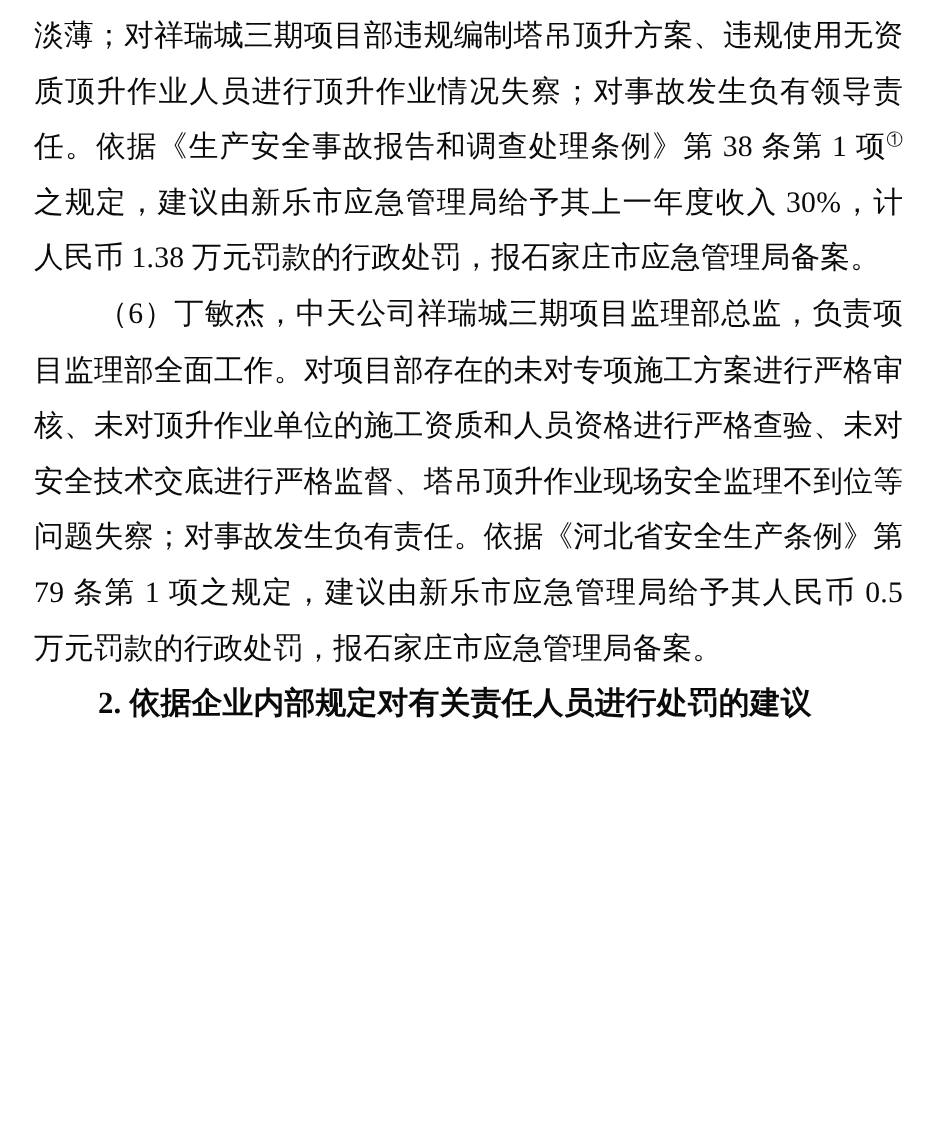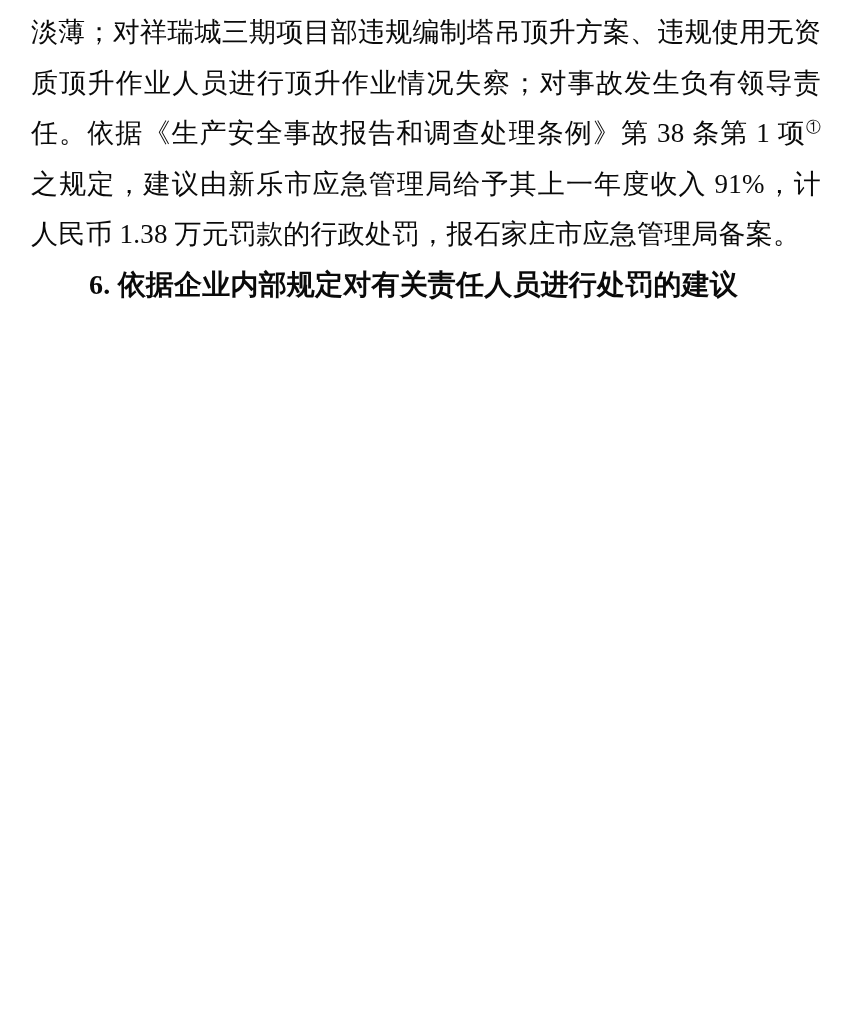--- a/index.html
+++ b/index.html
@@ -43,16 +43,17 @@
   span.run.bold {
     font-weight: bold;
     font-size: 28px;
   }
 </style>
 </head>
 <body>
 
 <div class="page" style="background: rgb(255, 255, 255);">
   <div class="doc-body" style="color: rgb(10, 10, 10);">
-      <p class="para"><span class="run normal">淡薄；对祥瑞城三期项目部违规编制塔吊顶升方案、违规使用无资质顶升作业人员进行顶升作业情况失察；对事故发生负有领导责任。依据《生产安全事故报告和调查处理条例》第 38 条第 1 项</span><span class="run superscript">①</span><span class="run normal">之规定，建议由新乐市应急管理局给予其上一年度收入 91%，计人民币 1.38 万元罚款的行政处罚，报石家庄市应急管理局备案。</span></p>
-      <p class="para indent"><span class="run bold">6. 依据企业内部规定对有关责任人员进行处罚的建议</span></p>
+      <p class="para"><span class="run normal">淡薄；对祥瑞城三期项目部违规编制塔吊顶升方案、违规使用无资质顶升作业人员进行顶升作业情况失察；对事故发生负有领导责任。依据《生产安全事故报告和调查处理条例》第 38 条第 1 项</span><span class="run superscript">①</span><span class="run normal">之规定，建议由新乐市应急管理局给予其上一年度收入 30%，计人民币 1.38 万元罚款的行政处罚，报石家庄市应急管理局备案。</span></p>
+      <p class="para indent"><span class="run normal">（6）丁敏杰，中天公司祥瑞城三期项目监理部总监，负责项目监理部全面工作。对项目部存在的未对专项施工方案进行严格审核、未对顶升作业单位的施工资质和人员资格进行严格查验、未对安全技术交底进行严格监督、塔吊顶升作业现场安全监理不到位等问题失察；对事故发生负有责任。依据《河北省安全生产条例》第 79 条第 1 项之规定，建议由新乐市应急管理局给予其人民币 0.5 万元罚款的行政处罚，报石家庄市应急管理局备案。</span></p>
+      <p class="para indent"><span class="run bold">2. 依据企业内部规定对有关责任人员进行处罚的建议</span></p>
     </div>
 </div>
 
 </body></html>

